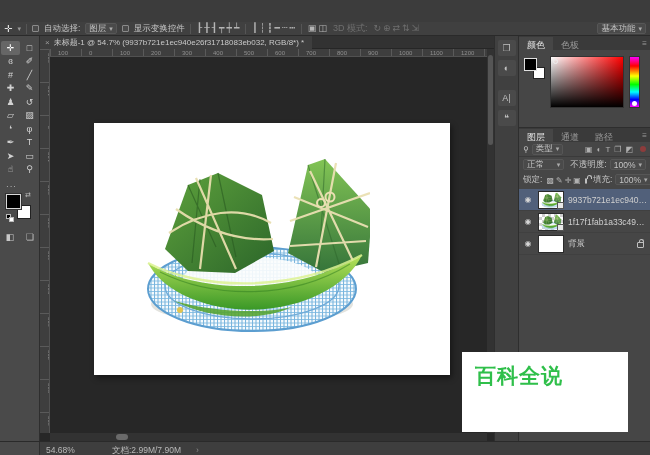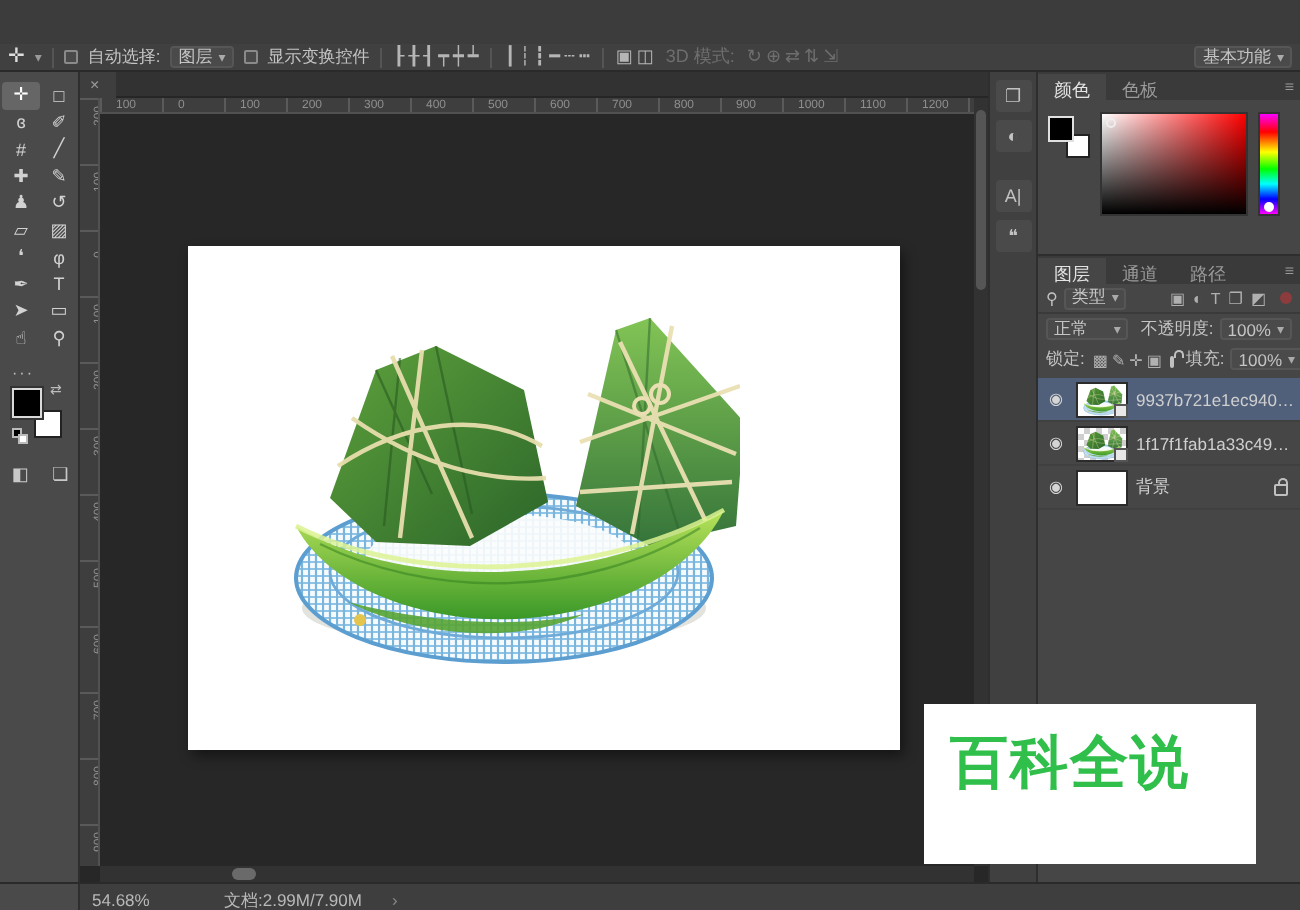--- a/index.html
+++ b/index.html
@@ -100,21 +100,21 @@
   .lthumb{position:relative;width:26px;height:18px;background:#fff;border:1px solid #2b2b2b;flex:0 0 auto;}
   .lthumb.checker{background:
     linear-gradient(45deg,#cfcfcf 25%,transparent 25%,transparent 75%,#cfcfcf 75%) 0 0/6px 6px,
     linear-gradient(45deg,#cfcfcf 25%,#fff 25%,#fff 75%,#cfcfcf 75%) 3px 3px/6px 6px;}
   .lbadge{position:absolute;right:-1px;bottom:-1px;width:7px;height:7px;background:#e8e8e8;border:1px solid #555;}
   .lname{flex:1;overflow:hidden;text-overflow:ellipsis;}
   .llock{margin-right:3px;}
 
   
   .watermark{position:absolute;left:462px;top:352px;width:166px;height:80px;background:#fff;z-index:50;padding:10px 0 0 13px;}
-  .wm-title{font-size:29px;font-weight:bold;letter-spacing:1px;}
+  .wm-title{font-size:21px;font-weight:bold;letter-spacing:1px;}
   .wm-sub{font-size:14.5px;color:#a9a9a9;letter-spacing:2px;margin-top:4px;}
 
   
   .statusbar{position:absolute;left:0;bottom:0;width:650px;height:14px;background:#3e3e3e;border-top:1px solid #2a2a2a;font-size:8.5px;color:#b9b9b9;}
   .statusbar .tbfoot{position:absolute;left:0;top:0;width:40px;height:14px;background:#4a4a4a;border-right:1px solid #2e2e2e;}
   .st-zoom{position:absolute;left:46px;top:3px;}
   .st-doc{position:absolute;left:112px;top:3px;}
   .st-arrow{position:absolute;left:196px;top:3px;color:#8a8a8a;}
   [data-name="search-icon"],[data-name="zoom-tool"] span{display:inline-block;}
 </style>
@@ -185,20 +185,21 @@
     <div class="toolbottom">
       <span data-name="quick-mask-icon">◧</span>
       <span data-name="screen-mode-icon">❏</span>
     </div>
   </div>
 
   <div class="docarea" data-name="document-area">
     <div class="tabbar" data-name="document-tab-bar">
       <div class="doctab" data-name="document-tab">
         <span class="x" data-name="close-tab-icon">×</span>
+        <span data-name="document-tab-title">未标题-1 @ 54.7% (9937b721e1ec940e26f31718083eb032, RGB/8*) *</span>
       </div>
     </div>
     <div class="rcorner"></div>
     <div class="hruler" id="hruler" data-name="horizontal-ruler">
         <span class="rlab" data-name="ruler-h-label" style="left: 8px; top: 1px;">100</span>
         <span class="rlab" data-name="ruler-h-label" style="left: 39px; top: 1px;">0</span>
         <span class="rlab" data-name="ruler-h-label" style="left: 70px; top: 1px;">100</span>
         <span class="rlab" data-name="ruler-h-label" style="left: 101px; top: 1px;">200</span>
         <span class="rlab" data-name="ruler-h-label" style="left: 132px; top: 1px;">300</span>
         <span class="rlab" data-name="ruler-h-label" style="left: 163px; top: 1px;">400</span>

